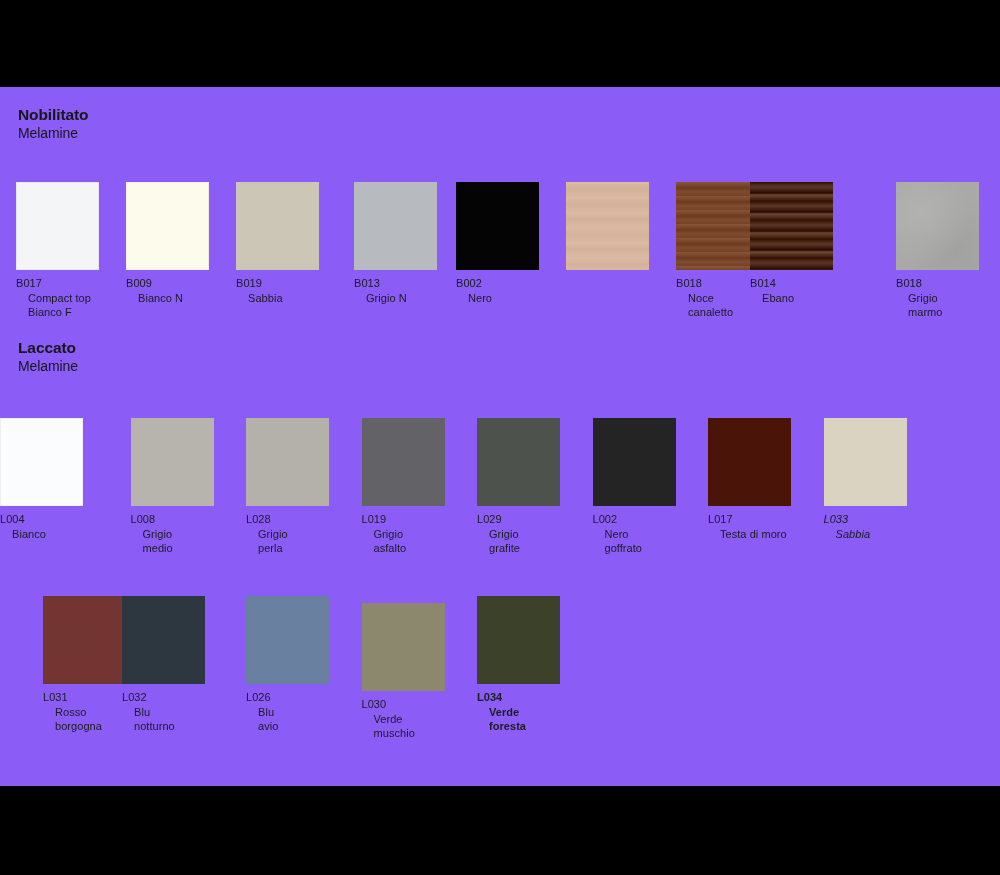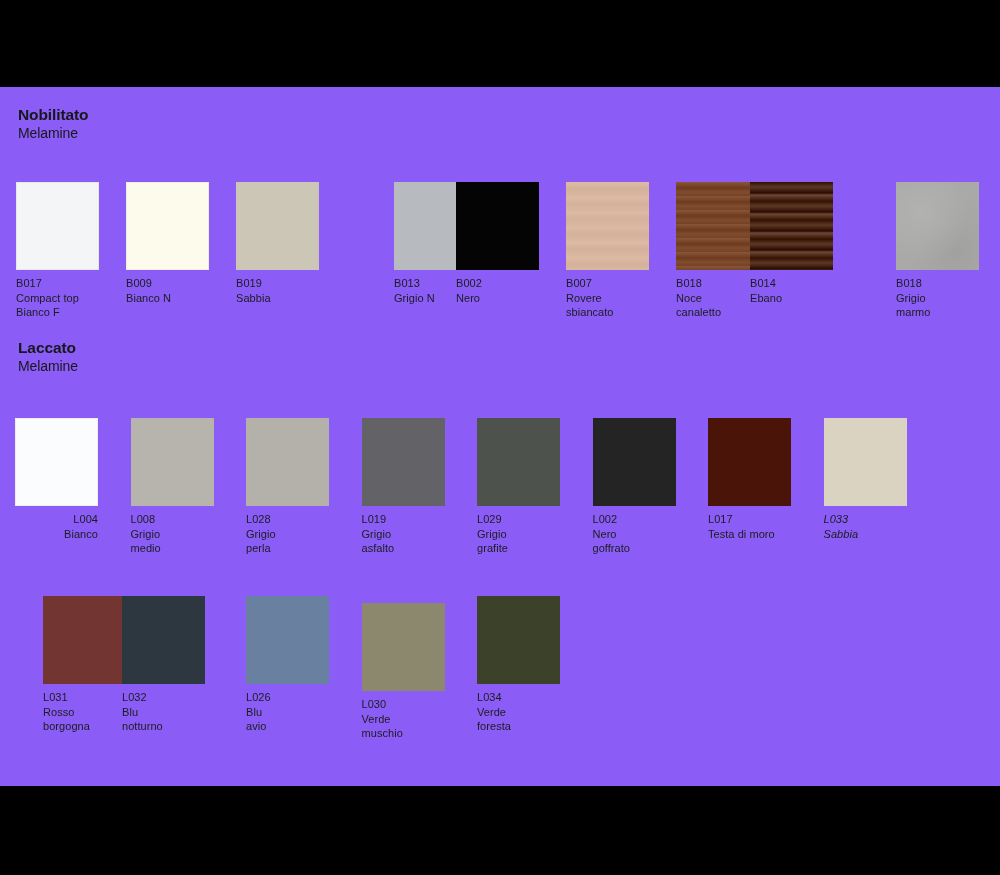--- a/index.html
+++ b/index.html
@@ -59,21 +59,21 @@
   .chip.bordered { box-shadow:inset 0 0 0 1px rgba(0,0,0,0.055); }
   .caption {
     margin-top:6px;
     font-size:11px;
     line-height:14.6px;
     color:#1b1d1f;
     letter-spacing:0.05px;
     white-space:pre-line;
   }
   .code { display:block; }
-  .nm { display:block; }
+  .nm { display:block;margin-left:12px; }
 </style>
 </head>
 <body>
 
 <div class="page">
 
   <div class="bar-top"></div>
   <div class="bar-bottom"></div>
 
   <div class="sheet">
@@ -90,32 +90,30 @@
 Bianco F</span></div>
         </div>
         <div class="cell" style="left: 126px;">
           <div class="chip bordered" style="background-color:#fdfbec;"></div>
           <div class="caption"><span class="code">B009</span><span class="nm">Bianco N</span></div>
         </div>
         <div class="cell" style="left: 236px;">
           <div class="chip" style="background-color:#ccc6b6;"></div>
           <div class="caption"><span class="code">B019</span><span class="nm">Sabbia</span></div>
         </div>
-        <div class="cell" style="left: 366px; padding-left: 28px;">
+        <div class="cell" style="left: 326px; padding-left: 28px;">
           <div class="chip" style="background-color:#b7babe;"></div>
           <div class="caption"><span class="code">B013</span><span class="nm">Grigio N</span></div>
         </div>
         <div class="cell" style="left: 456px;">
           <div class="chip" style="background-color:#040404;"></div>
           <div class="caption"><span class="code">B002</span><span class="nm">Nero</span></div>
         </div>
         <div class="cell" style="left: 566px;">
           <div class="chip" style="background-color:#d6b49d;background-image:repeating-linear-gradient(180deg,rgb(221,187,164) 0px,rgb(211,177,154) 7px,rgb(218,184,161) 15px),linear-gradient(180deg,rgb(222,188,165) 0%,#d6b49d 55%,rgb(208,174,151) 100%);"></div>
-          <div class="caption"><span class="code">B007</span><span class="nm">Rovere
-sbiancato</span></div>
         </div>
         <div class="cell" style="left: 676px;">
           <div class="chip" style="background-color:#79462a;background-image:repeating-linear-gradient(180deg,rgb(137,86,58) 0px,rgb(123,72,44) 3px,rgb(109,58,30) 6px,rgb(127,76,48) 10px,rgb(117,66,38) 14px),linear-gradient(180deg,rgb(143,92,64) 0%,#79462a 28%,rgb(111,60,32) 62%,rgb(131,80,52) 100%);"></div>
           <div class="caption"><span class="code">B018</span><span class="nm">Noce
 canaletto</span></div>
         </div>
         <div class="cell" style="left: 750px;">
           <div class="chip" style="background-color:#4a2714;background-image:repeating-linear-gradient(180deg,rgb(50,15,0) 0px,rgb(92,57,38) 5px,rgb(44,9,0) 11px,rgb(108,73,54) 13px,rgb(54,19,0) 19px),linear-gradient(180deg,rgb(84,49,30) 0%,rgb(48,13,0) 34%,rgb(100,65,46) 52%,rgb(44,9,0) 74%,rgb(80,45,26) 100%);"></div>
           <div class="caption"><span class="code">B014</span><span class="nm">Ebano</span></div>
         </div>
@@ -125,21 +123,21 @@
 marmo</span></div>
         </div>
       </div>
 
     <div class="section-head" style="top:251px;">
       <div class="it">Laccato</div>
       <div class="en">Melamine</div>
     </div>
 
     <div class="row" id="row-l1" style="top:331px;">
-        <div class="cell" style="left: 15px; text-align: right;">
+        <div class="cell" style="left: 0;">
           <div class="chip bordered" style="background-color:#fbfcfd;"></div>
           <div class="caption"><span class="code">L004</span><span class="nm">Bianco</span></div>
         </div>
         <div class="cell" style="left: 130.5px;">
           <div class="chip" style="background-color:#b6b4ad;"></div>
           <div class="caption"><span class="code">L008</span><span class="nm">Grigio
 medio</span></div>
         </div>
         <div class="cell" style="left: 246px;">
           <div class="chip" style="background-color:#b4b1aa;"></div>
@@ -184,21 +182,21 @@
         <div class="cell" style="left: 246px;">
           <div class="chip" style="background-color:#6a80a0;"></div>
           <div class="caption"><span class="code">L026</span><span class="nm">Blu
 avio</span></div>
         </div>
         <div class="cell" style="left: 361.5px; top: 7px;">
           <div class="chip" style="background-color:#8c886e;"></div>
           <div class="caption"><span class="code">L030</span><span class="nm">Verde
 muschio</span></div>
         </div>
-        <div class="cell" style="left: 477px;">
+        <div class="cell" style="left: 477px; font-weight: bold;">
           <div class="chip" style="background-color:#3b4229;"></div>
           <div class="caption"><span class="code">L034</span><span class="nm">Verde
 foresta</span></div>
         </div>
       </div>
 
   </div>
 </div>
 
 </body></html>

